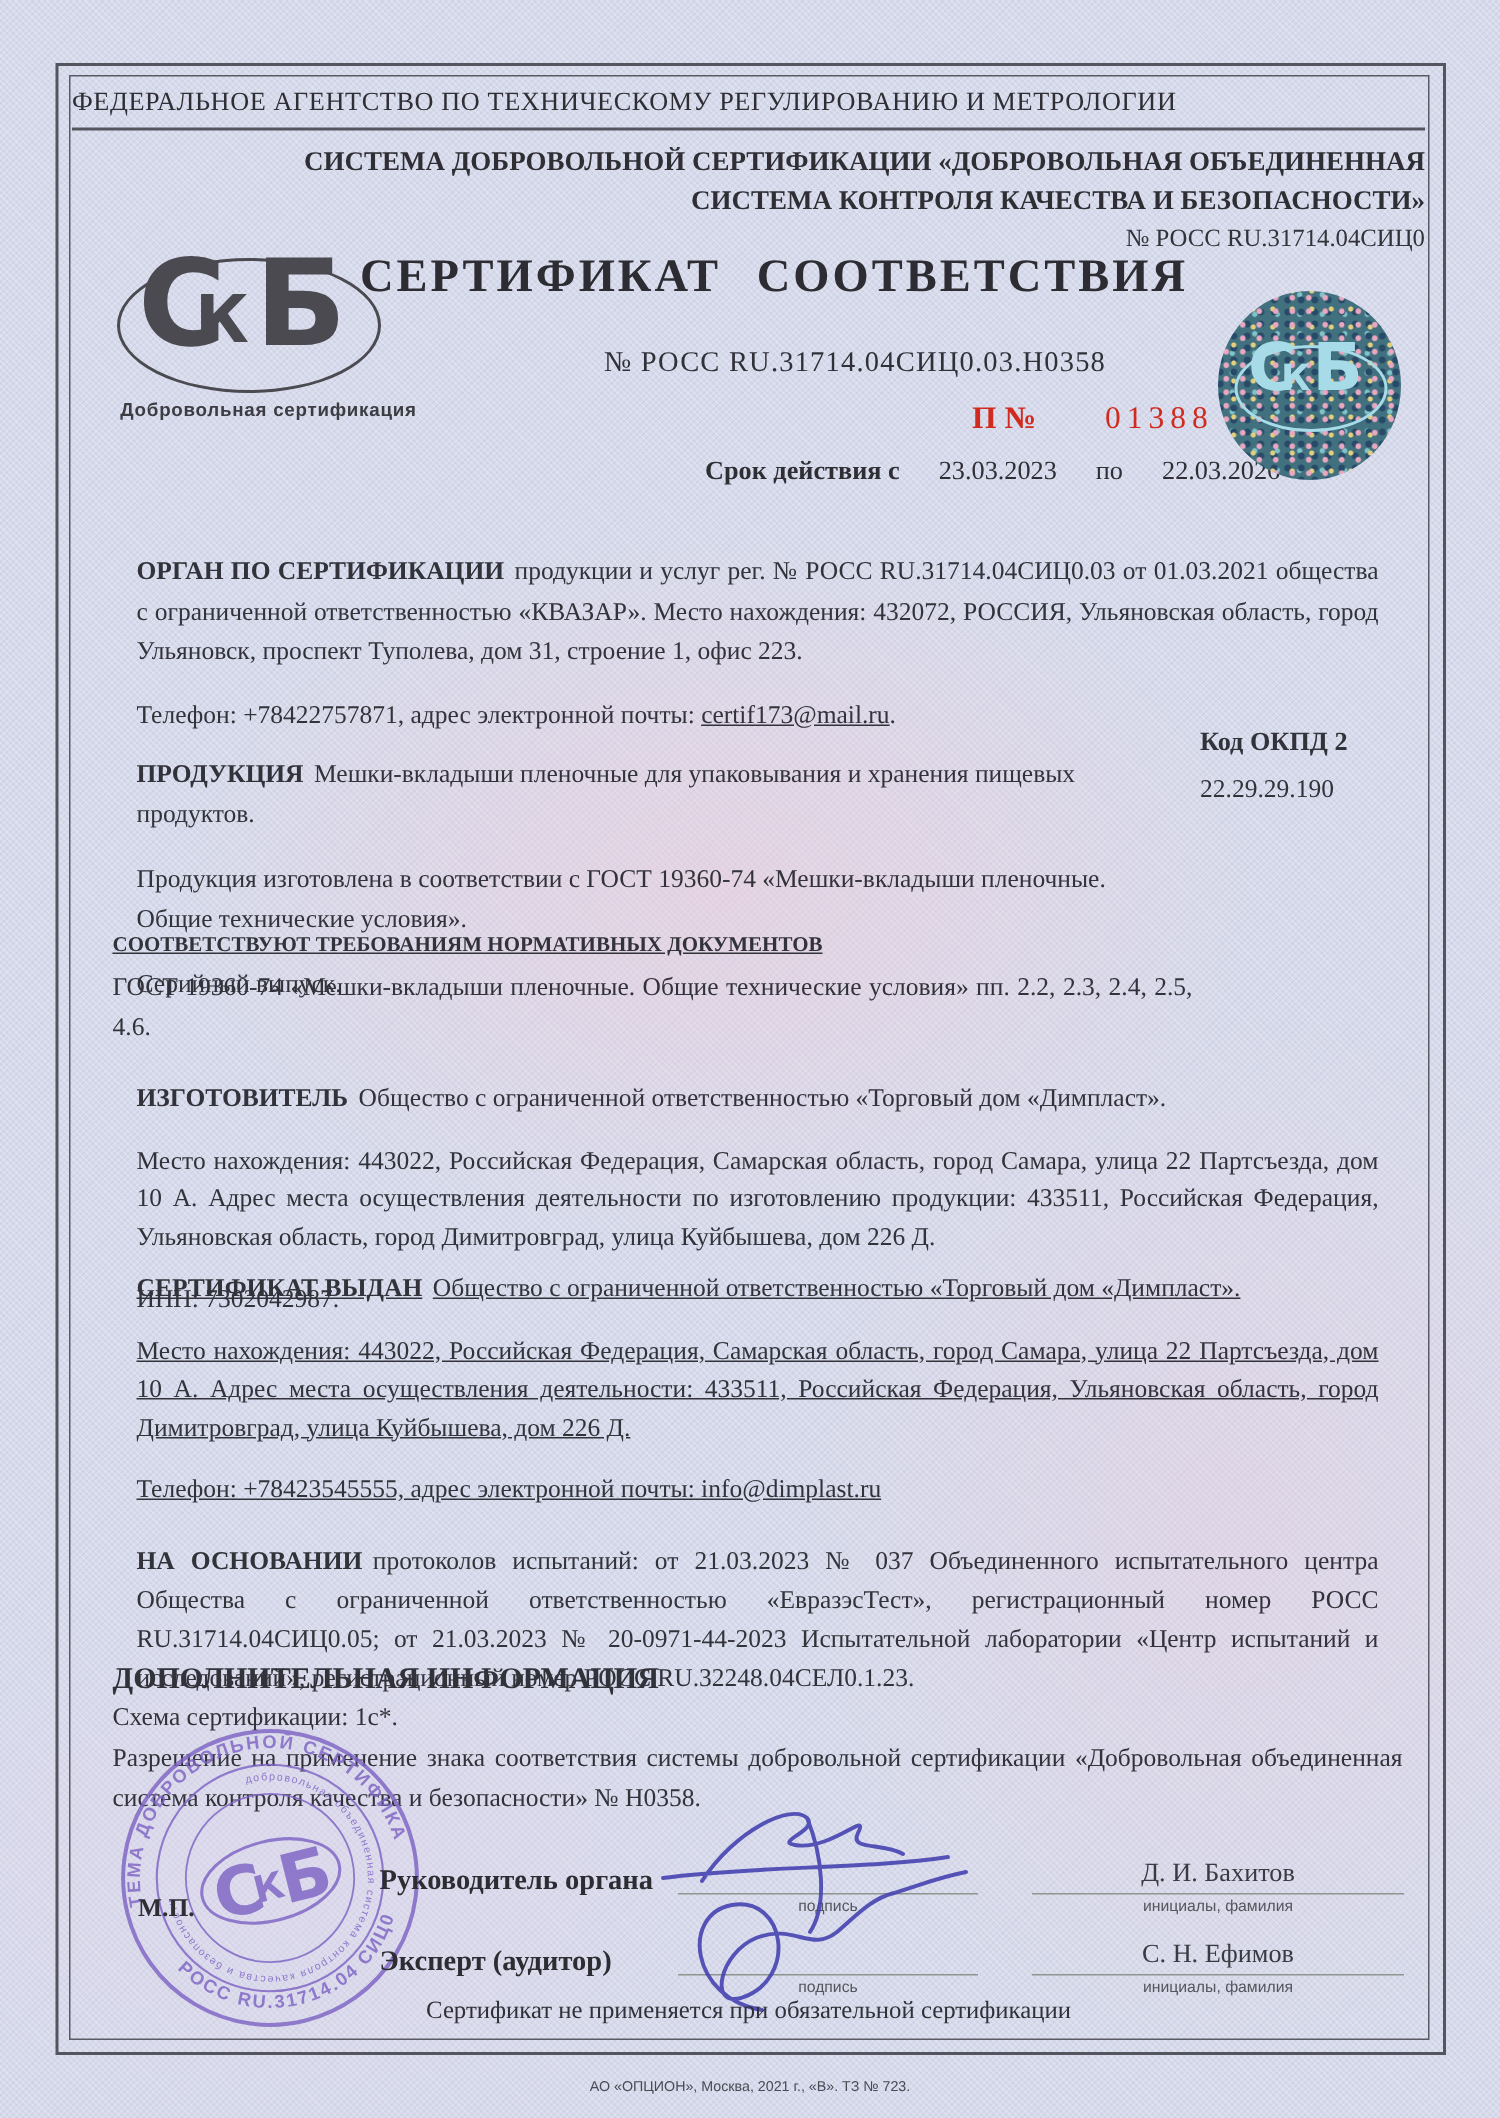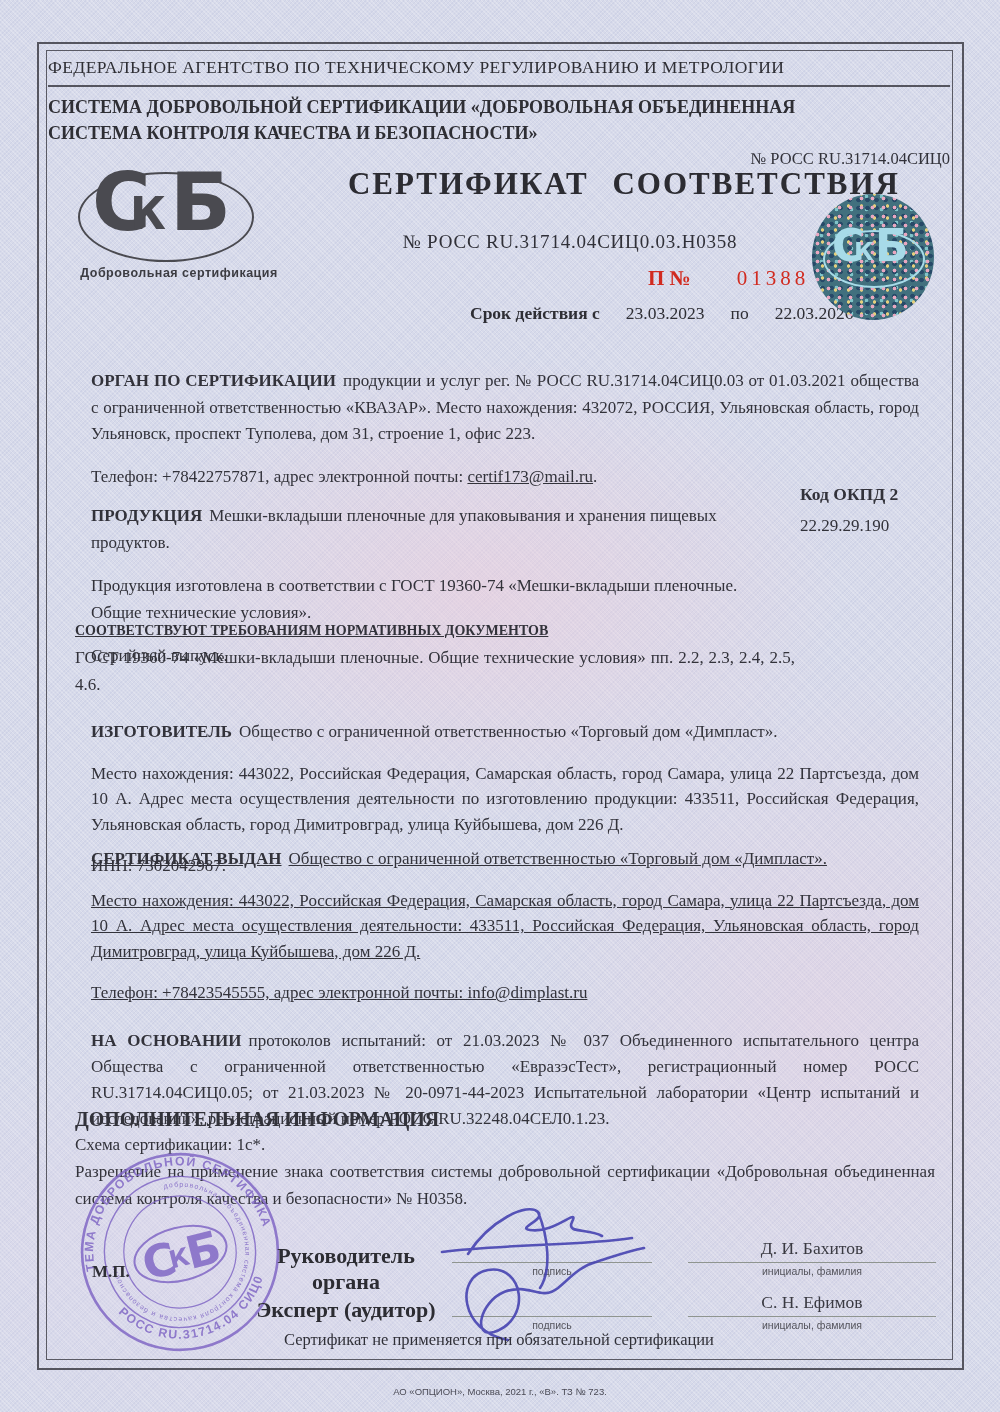--- a/index.html
+++ b/index.html
@@ -14,38 +14,38 @@
       radial-gradient(ellipse 500px 300px at 20% 88%, rgba(225,214,236,0.45), transparent 70%),
       repeating-linear-gradient(45deg, rgba(255,255,255,0.22) 0 1px, transparent 1px 3px),
       repeating-linear-gradient(-45deg, rgba(128,140,195,0.10) 0 1px, transparent 1px 3px);
   }
   .abs{position:absolute;}
   .frame-outer{left:37px; top:42px; width:923px; height:1324px; border:2px solid #55555f;}
   .frame-inner{left:46px; top:50px; width:905px; height:1308px; border:1.5px solid #5a5a64;}
   .agency-box{left:48px; top:50px; width:902px; height:35px; border-bottom:2px solid #55555f;
     display:flex; align-items:center; justify-content:flex-start;
     font-size:17.5px; letter-spacing:0.4px; color:#2e2e34;}
-  .system-head{left:48px; top:94px; width:902px; text-align:left; font-weight:bold;
+  .system-head{left:48px; top:94px; width:902px; text-align:right; font-weight:bold;
     font-size:18px; line-height:26px; color:#2e2e34;}
   .system-number{left:48px; top:149px; width:902px; text-align:right; font-size:16.5px;}
 
   
   .logo{left:78px; top:162px; width:185px; height:122px;}
   .logo .ellipse{position:absolute; left:0; top:10px; width:172px; height:86px;
     border:2.5px solid #4a4a50; border-radius:50%;}
   .logo .l{position:absolute; font-family:"DejaVu Sans","Liberation Sans",sans-serif;
     font-weight:800; color:#4a4a50;}
   .logo .lc{left:14px; top:-6px; font-size:80px;}
   .logo .lk{left:52px; top:26px; font-size:44px;}
   .logo .lb{left:92px; top:-6px; font-size:80px;}
   .logo .cap{position:absolute; left:-4px; top:104px; width:210px; text-align:center;
     font-family:"Liberation Sans",sans-serif; font-weight:bold; font-size:12.5px;
     letter-spacing:0.5px; color:#3c3c42;}
 
-  .title{left:240px; top:166px; width:660px; text-align:right; font-weight:bold;
+  .title{left:240px; top:166px; width:660px; text-align:left; font-weight:bold;
     font-size:31px; letter-spacing:2px; word-spacing:14px; color:#2c2c32;}
   .cert-number{left:240px; top:231px; width:660px; text-align:center; font-size:19px;
     letter-spacing:0.8px; color:#303038;}
   .blank{left:648px; top:266px; display:flex; gap:46px; font-size:21px; color:#d12b20;
     font-weight:bold;}
   .blank .num{letter-spacing:4px; font-weight:normal;}
   .validity{left:470px; top:303px; width:470px; display:flex; gap:26px; font-size:17.5px;
     color:#2e2e34;}
   .validity .vl{font-weight:bold;}
 
@@ -84,21 +84,21 @@
   .sec-basis{top:1012px; line-height:26px;}
   .sec-add{top:1106px; line-height:26px;}
   .sec-add .hd{font-weight:bold; font-size:20px;}
   .sec-add .para{line-height:27px;}
 
   
   .stamp{left:78px; top:1150px; width:204px; height:204px; transform:rotate(-14deg);
     opacity:0.82;}
   .mp{left:92px; top:1262px; font-weight:bold; font-size:17px; color:#2e2e34;}
 
-  .role{left:241px; width:210px; font-weight:bold; font-size:22px; color:#2c2c32;text-align:center;}
+  .role{left:253px; width:210px; font-weight:bold; font-size:19px; color:#2c2c32;}
   .role-1{top:1243px;} .role-2{top:1297px;}
   .sigline{border-top:1.5px solid #8f958f; height:0;}
   .sig-l1{left:452px; top:1262px; width:200px;}
   .sig-l2{left:452px; top:1316px; width:200px;}
   .name-l1{left:688px; top:1262px; width:248px;}
   .name-l2{left:688px; top:1316px; width:248px;}
   .capt{font-family:"Liberation Sans",sans-serif; font-size:10.5px; color:#55555d;
     text-align:center;}
   .cap-s1{left:452px; top:1265px; width:200px;}
   .cap-s2{left:452px; top:1319px; width:200px;}

